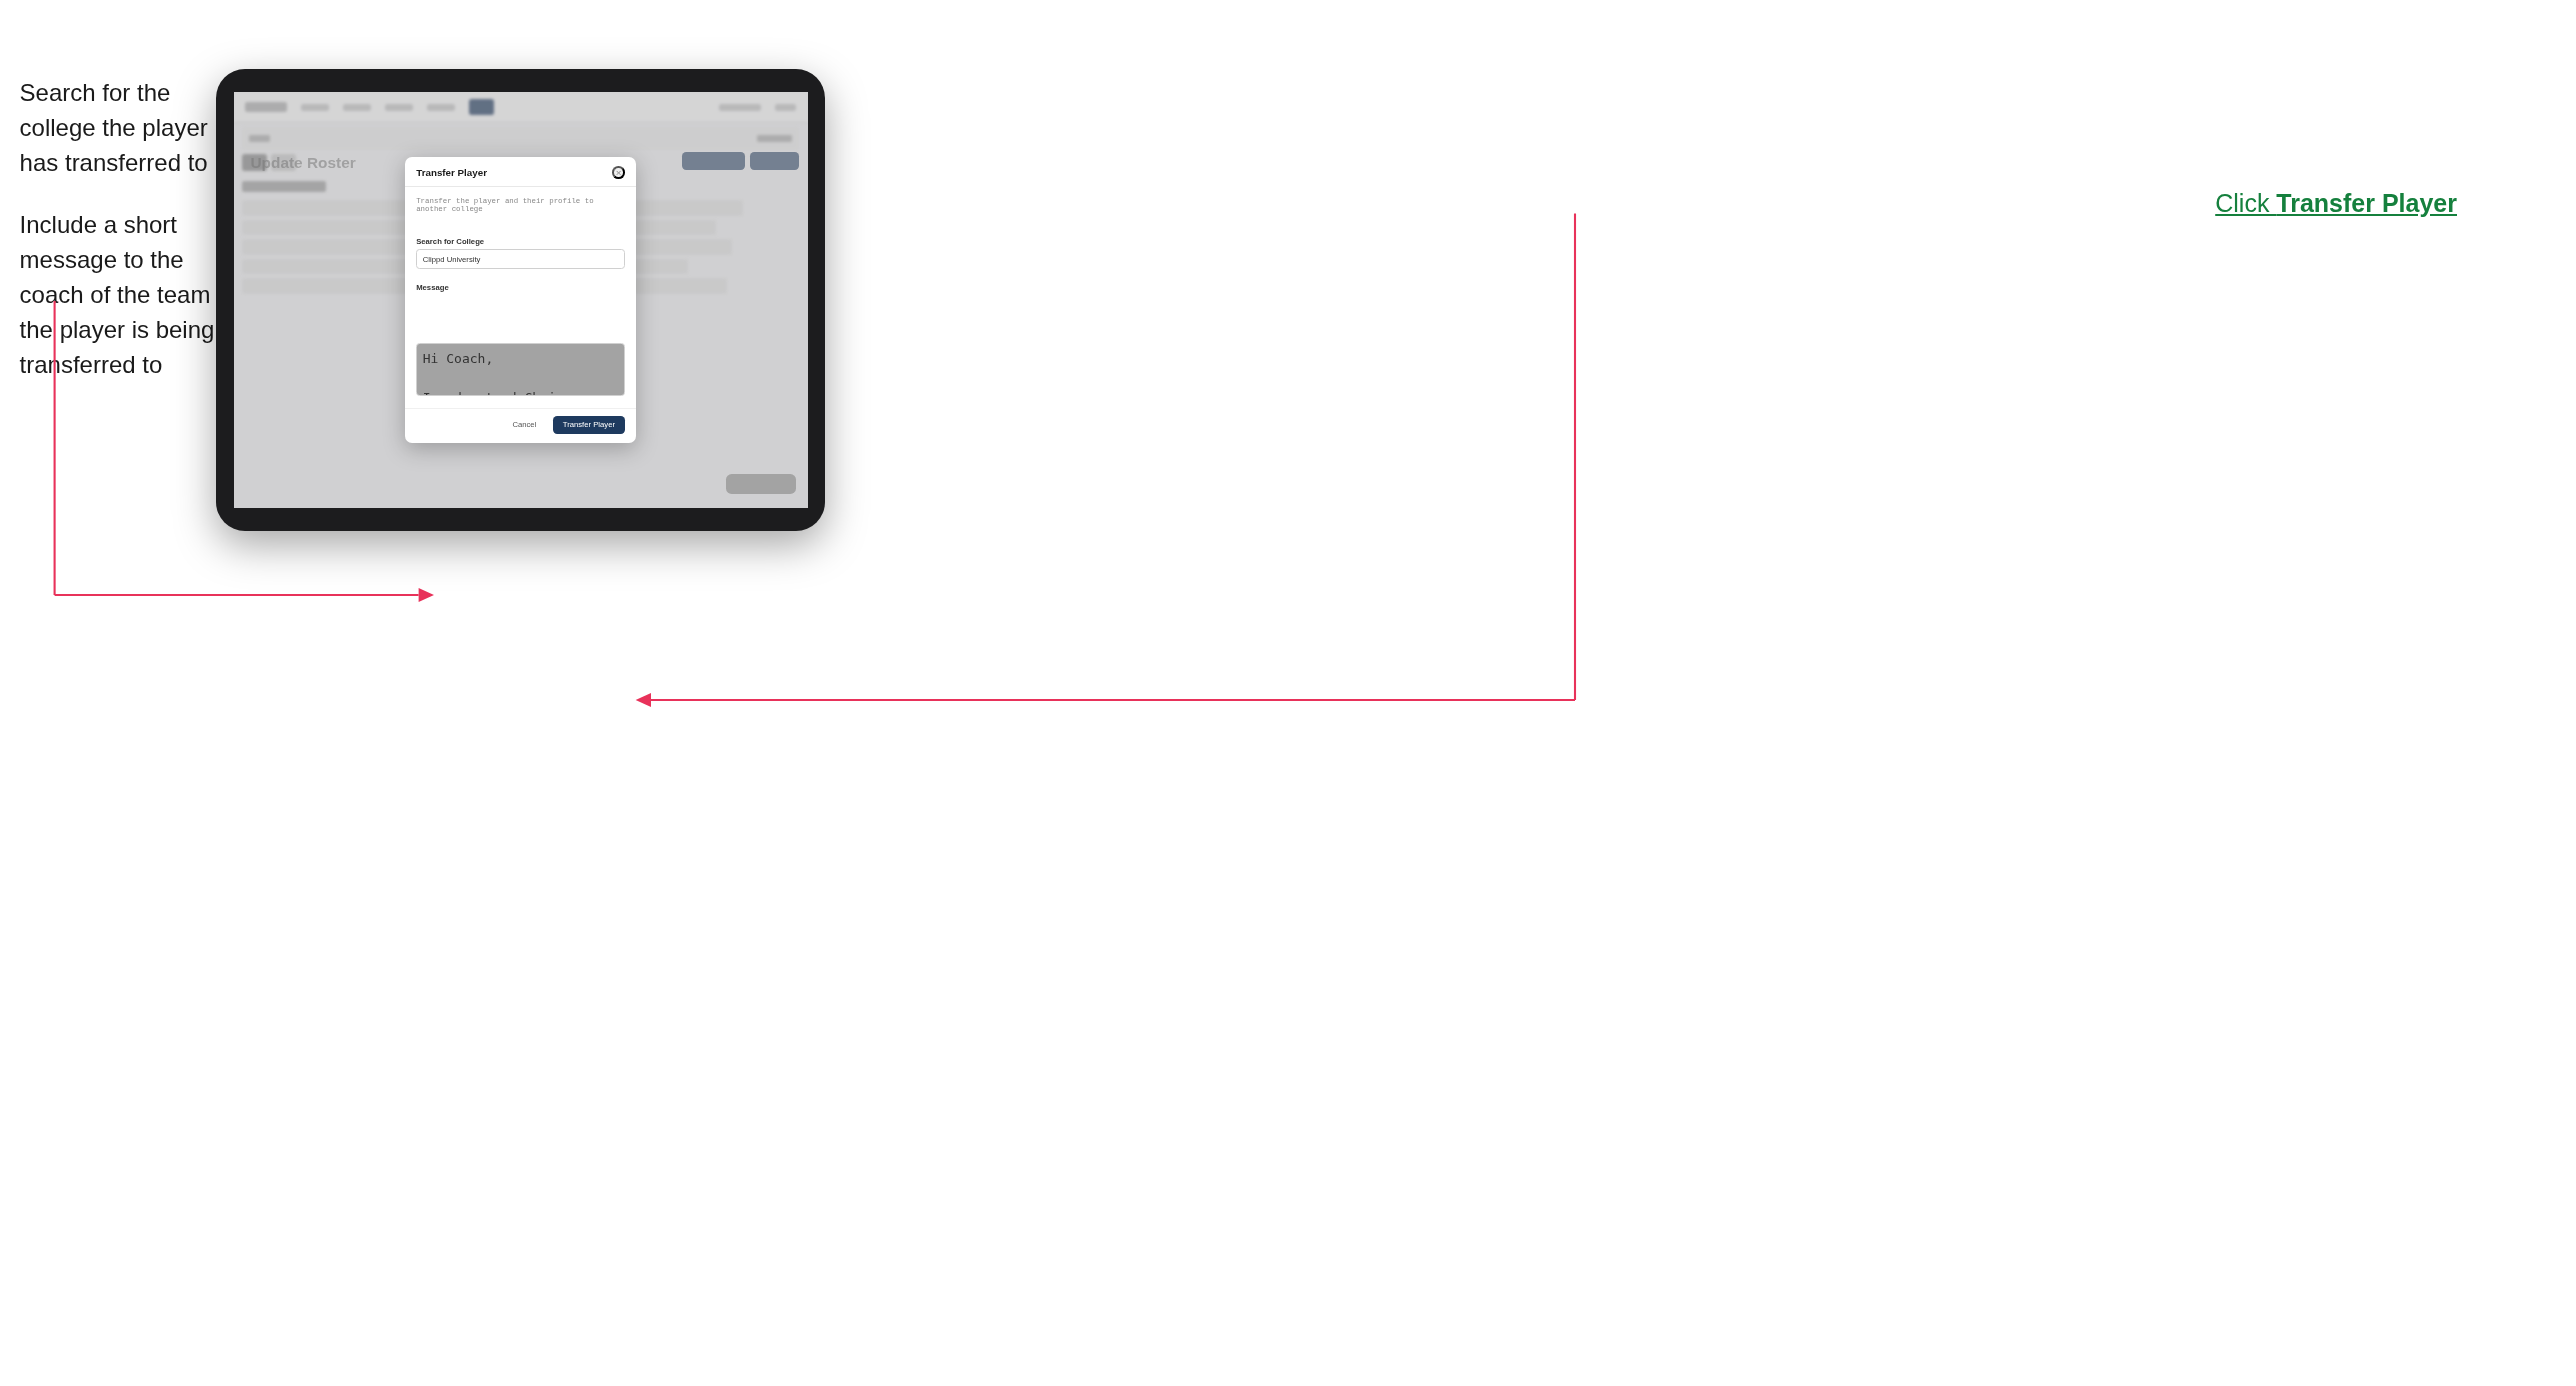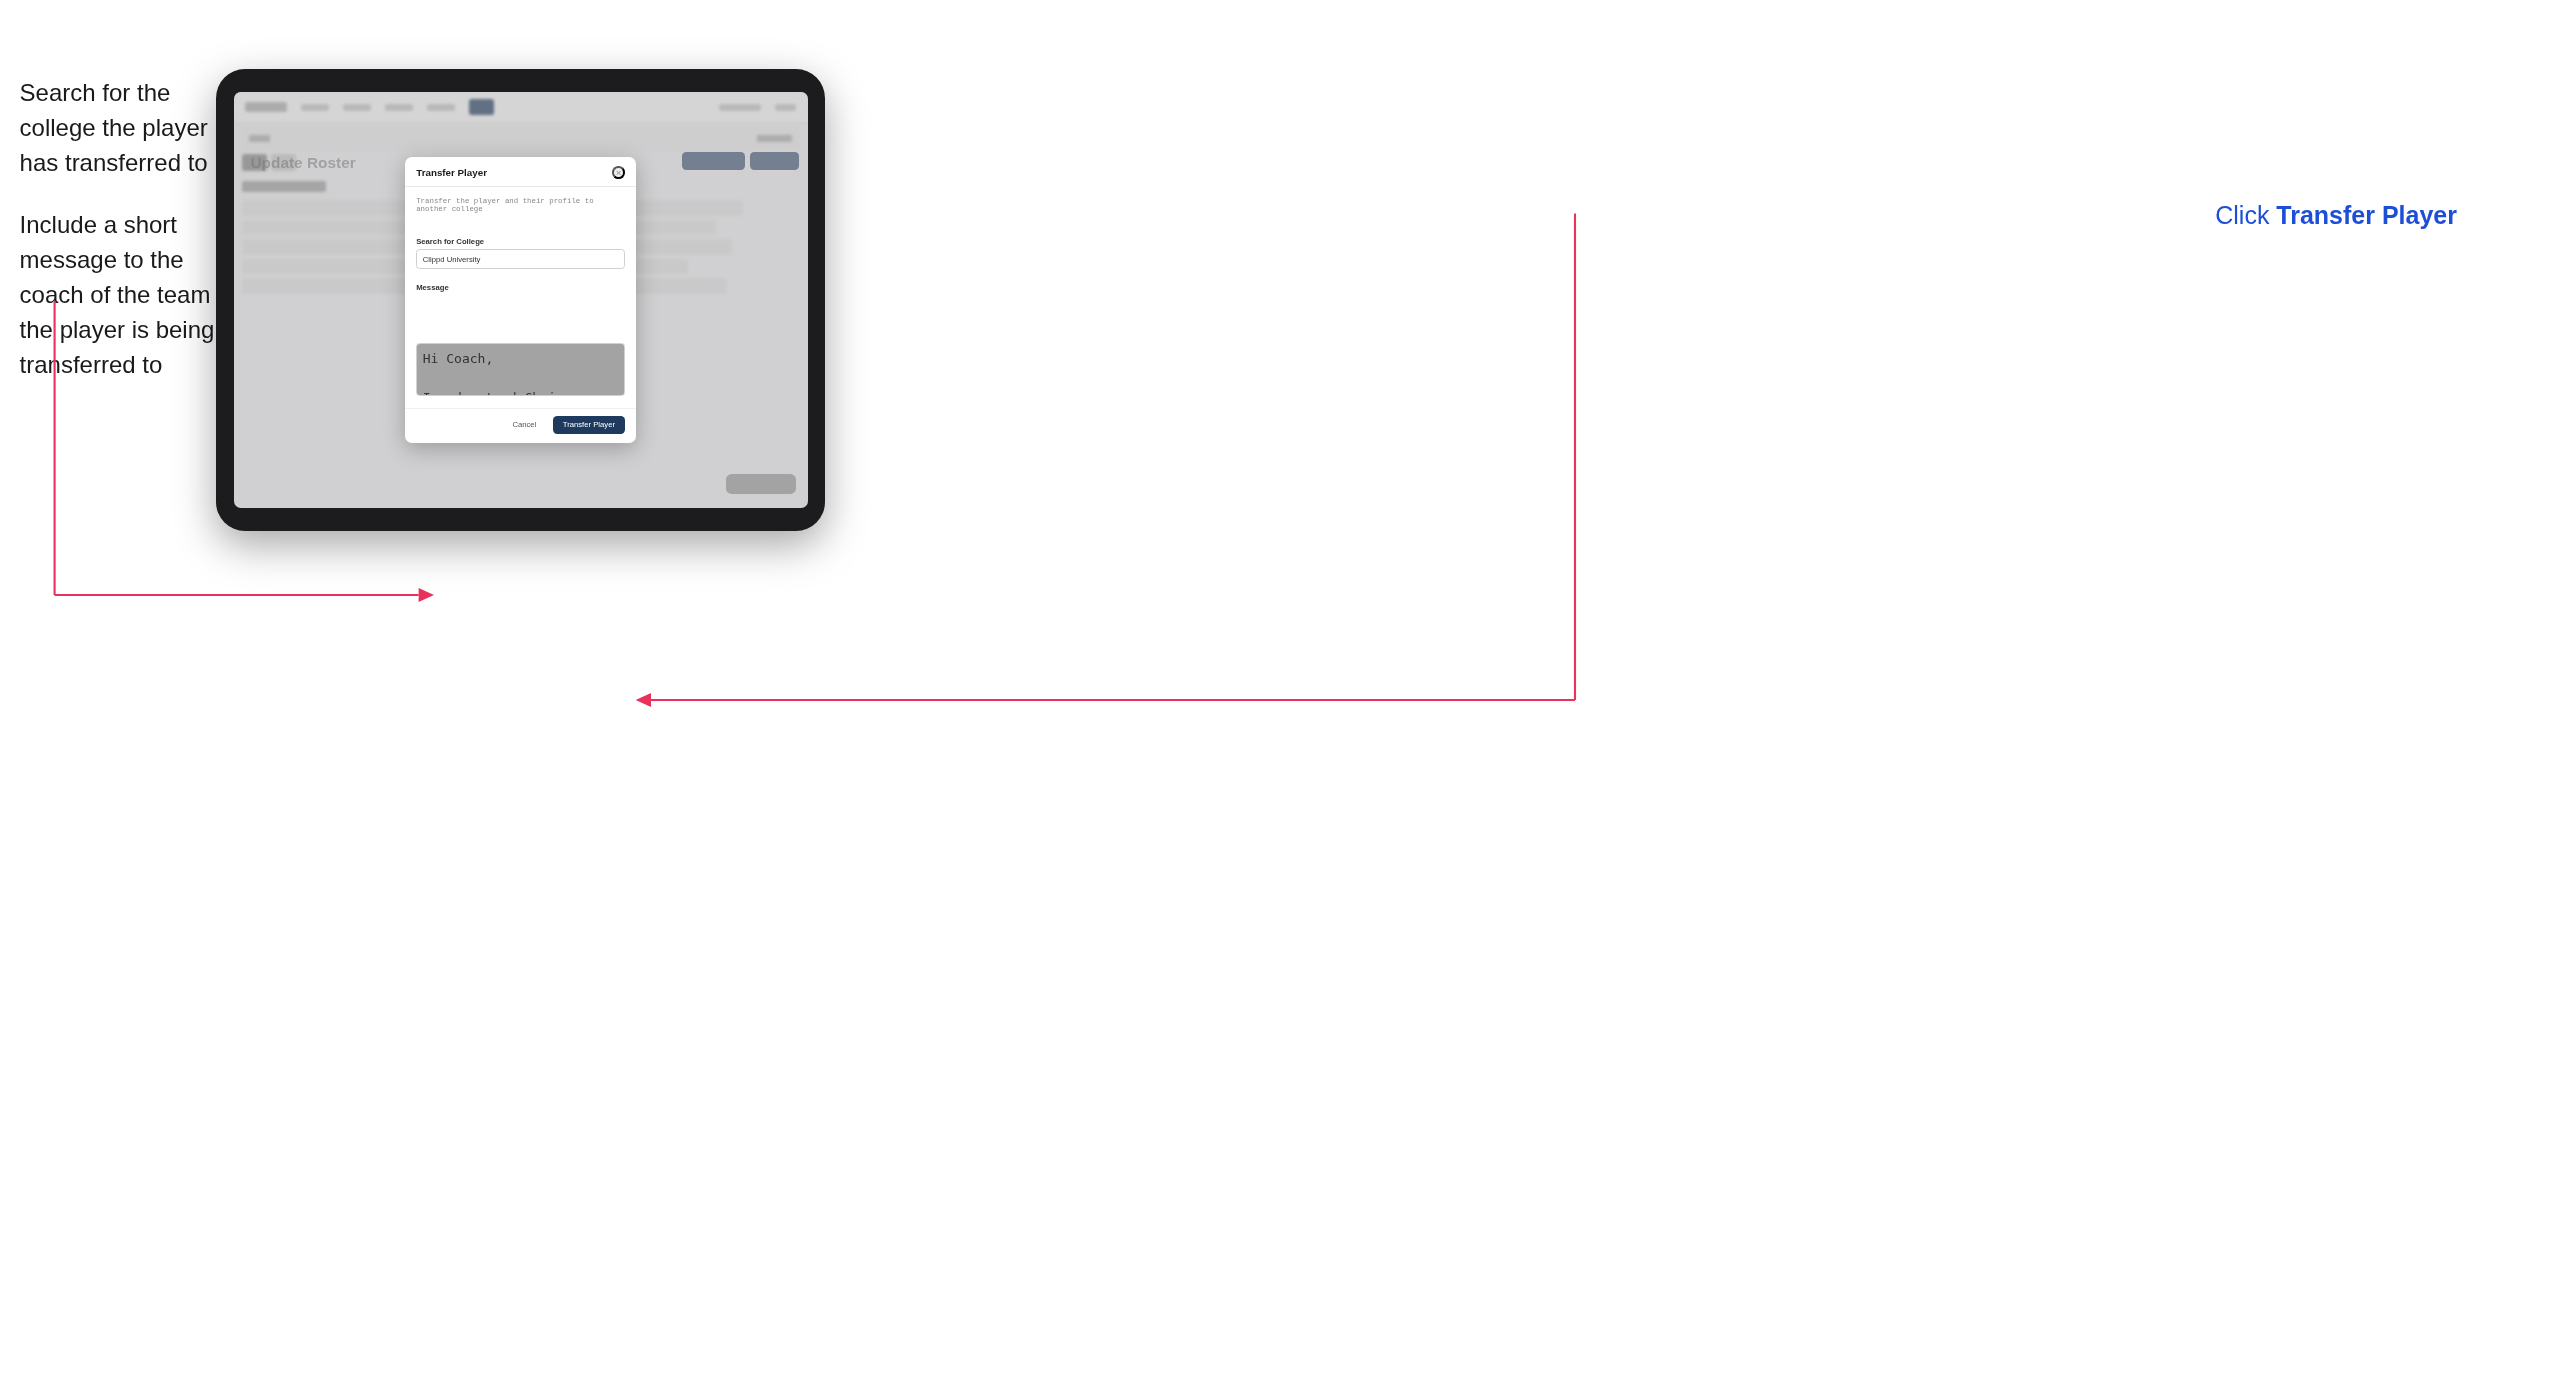--- a/index.html
+++ b/index.html
@@ -26,24 +26,25 @@
       margin-bottom: 28px;
     }
     .annotation-left .block2 {
       margin-bottom: 0;
     }
 
     
     .annotation-right {
       position: absolute;
       right: 119px;
-      top: 201px;
+      top: 189px;
       font-size: 25px;
-      color: #1d4ed8;
+      color: #15803d;
       white-space: nowrap;
+      text-decoration: underline;
     }
     .annotation-right strong {
       font-weight: 700;
     }
 
     
     .tablet-frame {
       position: absolute;
       left: 216px;
       top: 69px;
@@ -54,21 +55,21 @@
       box-shadow: 0 14px 42px rgba(0,0,0,0.35);
       display: flex;
       align-items: center;
       justify-content: center;
     }
 
     .tablet-screen {
       width: 574px;
       height: 416px;
       background: #f5f5f7;
-      border-radius: 7px;
+      border-radius: 0;
       overflow: hidden;
       position: relative;
     }
 
     
     .screen-bg {
       position: absolute;
       top: 0; left: 0; right: 0; bottom: 0;
       filter: blur(1.4px);
       opacity: 0.6;

